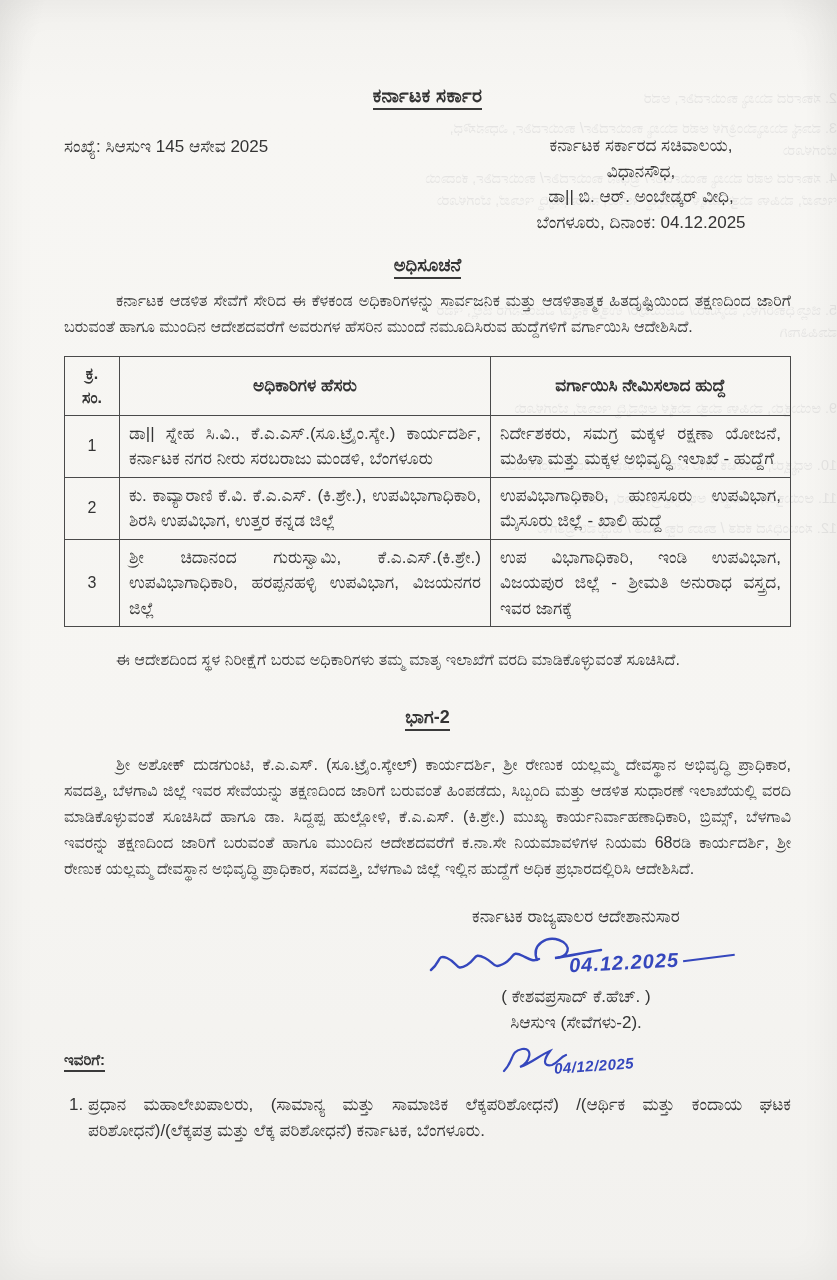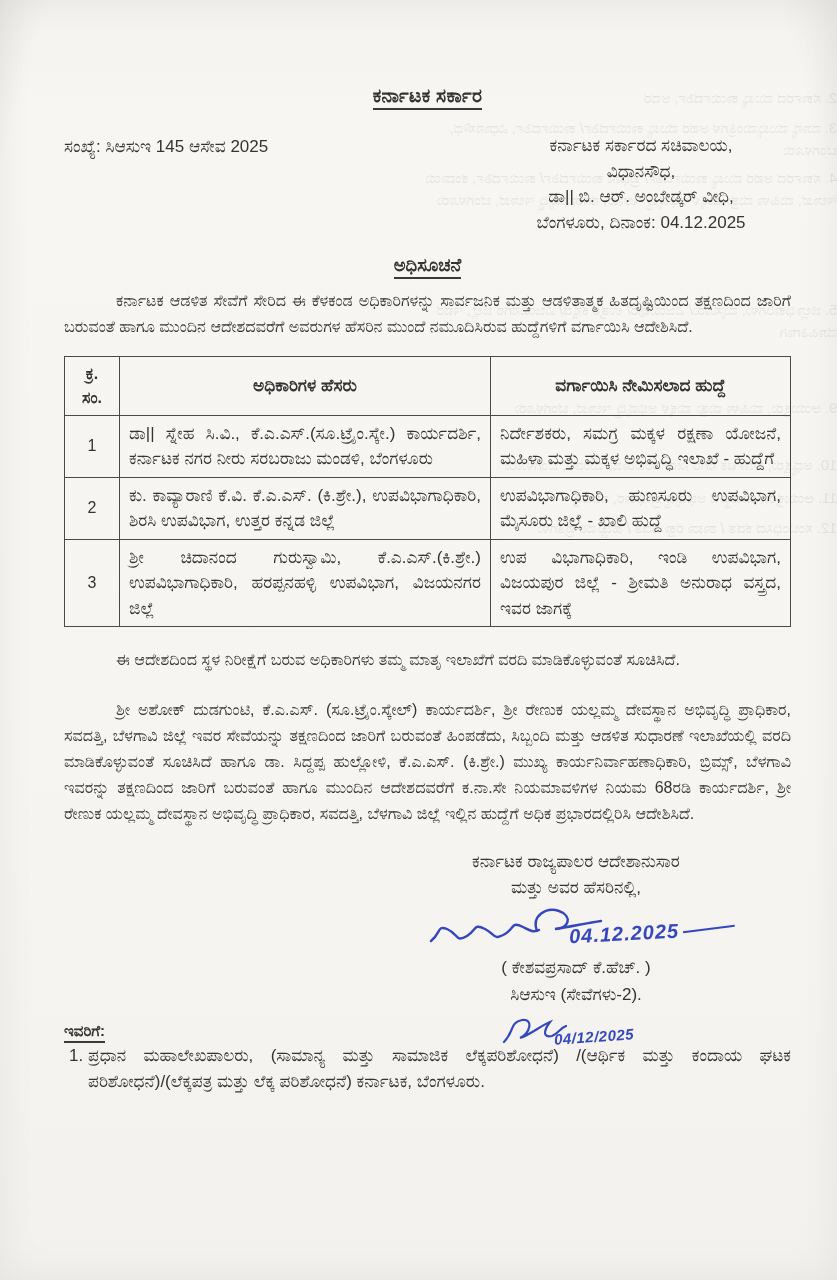--- a/index.html
+++ b/index.html
@@ -57,21 +57,21 @@
   }
   .hand-date:after{content:"";display:inline-block;width:52px;height:2px;background:#3547bd;vertical-align:6px;margin-left:4px;transform:rotate(-4deg);}
   .sig2-row{display:flex;align-items:flex-start;margin-top:14px;position:relative;}
   .to-heading{font-size:15px;font-weight:bold;}
   .sig2{position:absolute;left:432px;top:-14px;height:44px;width:220px;}
   .hand-date2{
     position:absolute;left:490px;top:6px;
     font-size:15px;font-style:italic;font-weight:bold;color:#3547bd;
     transform:rotate(-4deg);letter-spacing:.5px;white-space:nowrap;
   }
-  ol.recipients{margin:3px 0 0 0;padding-left:24px;font-size:17px;line-height:1.55;}
+  ol.recipients{margin:23px 0 0 0;padding-left:24px;font-size:17px;line-height:1.55;}
   ol.recipients li{text-align:justify;}
   
   .bleed{position:absolute;right:0;width:430px;text-align:left;
     transform:scaleX(-1);opacity:.12;color:#6a6a74;filter:blur(.5px);
     font-size:14.5px;line-height:1.5;pointer-events:none;}
 </style>
 </head>
 <body>
 
 <div class="page">
@@ -127,26 +127,28 @@
       <tr>
         <td class="cell-no">3</td>
         <td class="cell-name">ಶ್ರೀ ಚಿದಾನಂದ ಗುರುಸ್ವಾಮಿ, ಕೆ.ಎ.ಎಸ್.(ಕಿ.ಶ್ರೇ.) ಉಪವಿಭಾಗಾಧಿಕಾರಿ, ಹರಪ್ಪನಹಳ್ಳಿ ಉಪವಿಭಾಗ, ವಿಜಯನಗರ ಜಿಲ್ಲೆ</td>
         <td class="cell-post">ಉಪ ವಿಭಾಗಾಧಿಕಾರಿ, ಇಂಡಿ ಉಪವಿಭಾಗ, ವಿಜಯಪುರ ಜಿಲ್ಲೆ - ಶ್ರೀಮತಿ ಅನುರಾಧ ವಸ್ತ್ರದ, ಇವರ ಜಾಗಕ್ಕೆ</td>
       </tr>
     </tbody>
       </table>
 
     <p class="para" style="margin-top:20px;">ಈ ಆದೇಶದಿಂದ ಸ್ಥಳ ನಿರೀಕ್ಷೆಗೆ ಬರುವ ಅಧಿಕಾರಿಗಳು ತಮ್ಮ ಮಾತೃ ಇಲಾಖೆಗೆ ವರದಿ ಮಾಡಿಕೊಳ್ಳುವಂತೆ ಸೂಚಿಸಿದೆ.</p>
 
+    <div class="section-heading part2">
+      <span class="u">ಭಾಗ-2</span>
+    </div>
 
     <p class="para" style="margin-top:24px;">ಶ್ರೀ ಅಶೋಕ್ ದುಡಗುಂಟಿ, ಕೆ.ಎ.ಎಸ್. (ಸೂ.ಟ್ರೈಂ.ಸ್ಕೇಲ್) ಕಾರ್ಯದರ್ಶಿ, ಶ್ರೀ ರೇಣುಕ ಯಲ್ಲಮ್ಮ ದೇವಸ್ಥಾನ ಅಭಿವೃದ್ಧಿ ಪ್ರಾಧಿಕಾರ, ಸವದತ್ತಿ, ಬೆಳಗಾವಿ ಜಿಲ್ಲೆ ಇವರ ಸೇವೆಯನ್ನು ತಕ್ಷಣದಿಂದ ಜಾರಿಗೆ ಬರುವಂತೆ ಹಿಂಪಡೆದು, ಸಿಬ್ಬಂದಿ ಮತ್ತು ಆಡಳಿತ ಸುಧಾರಣೆ ಇಲಾಖೆಯಲ್ಲಿ ವರದಿ ಮಾಡಿಕೊಳ್ಳುವಂತೆ ಸೂಚಿಸಿದೆ ಹಾಗೂ ಡಾ. ಸಿದ್ದಪ್ಪ ಹುಲ್ಲೋಳಿ, ಕೆ.ಎ.ಎಸ್. (ಕಿ.ಶ್ರೇ.) ಮುಖ್ಯ ಕಾರ್ಯನಿರ್ವಾಹಣಾಧಿಕಾರಿ, ಬ್ರಿಮ್ಸ್, ಬೆಳಗಾವಿ ಇವರನ್ನು ತಕ್ಷಣದಿಂದ ಜಾರಿಗೆ ಬರುವಂತೆ ಹಾಗೂ ಮುಂದಿನ ಆದೇಶದವರೆಗೆ ಕ.ನಾ.ಸೇ ನಿಯಮಾವಳಿಗಳ ನಿಯಮ 68ರಡಿ ಕಾರ್ಯದರ್ಶಿ, ಶ್ರೀ ರೇಣುಕ ಯಲ್ಲಮ್ಮ ದೇವಸ್ಥಾನ ಅಭಿವೃದ್ಧಿ ಪ್ರಾಧಿಕಾರ, ಸವದತ್ತಿ, ಬೆಳಗಾವಿ ಜಿಲ್ಲೆ ಇಲ್ಲಿನ ಹುದ್ದೆಗೆ ಅಧಿಕ ಪ್ರಭಾರದಲ್ಲಿರಿಸಿ ಆದೇಶಿಸಿದೆ.</p>
 
     <div class="sig-block">
       <div>ಕರ್ನಾಟಕ ರಾಜ್ಯಪಾಲರ ಆದೇಶಾನುಸಾರ</div>
-      <div>ಮತ್ತು ಅವರ ಹೆಸರಿನಲ್ಲಿ,</div>
 
       <div class="sig-script">
         <svg width="210" height="52" viewBox="0 0 210 52" style="position:absolute;left:58px;top:0;">
           <path d="M12 38 C 22 30, 18 22, 28 26 C 40 31, 36 40, 48 33 C 58 27, 54 20, 66 26 C 76 31, 74 38, 86 31 C 96 25, 92 18, 104 24 C 110 27, 114 30, 120 27" fill="none" stroke="#3547bd" stroke-width="2.4" stroke-linecap="round"></path>
           <path d="M118 28 C 112 12, 128 4, 140 8 C 154 13, 150 26, 136 26 C 150 24, 168 20, 182 18" fill="none" stroke="#3547bd" stroke-width="2.4" stroke-linecap="round"></path>
         </svg>
         <span class="hand-date">04.12.2025</span>
       </div>
 
       <div>( ಕೇಶವಪ್ರಸಾದ್ ಕೆ.ಹೆಚ್. )</div>

